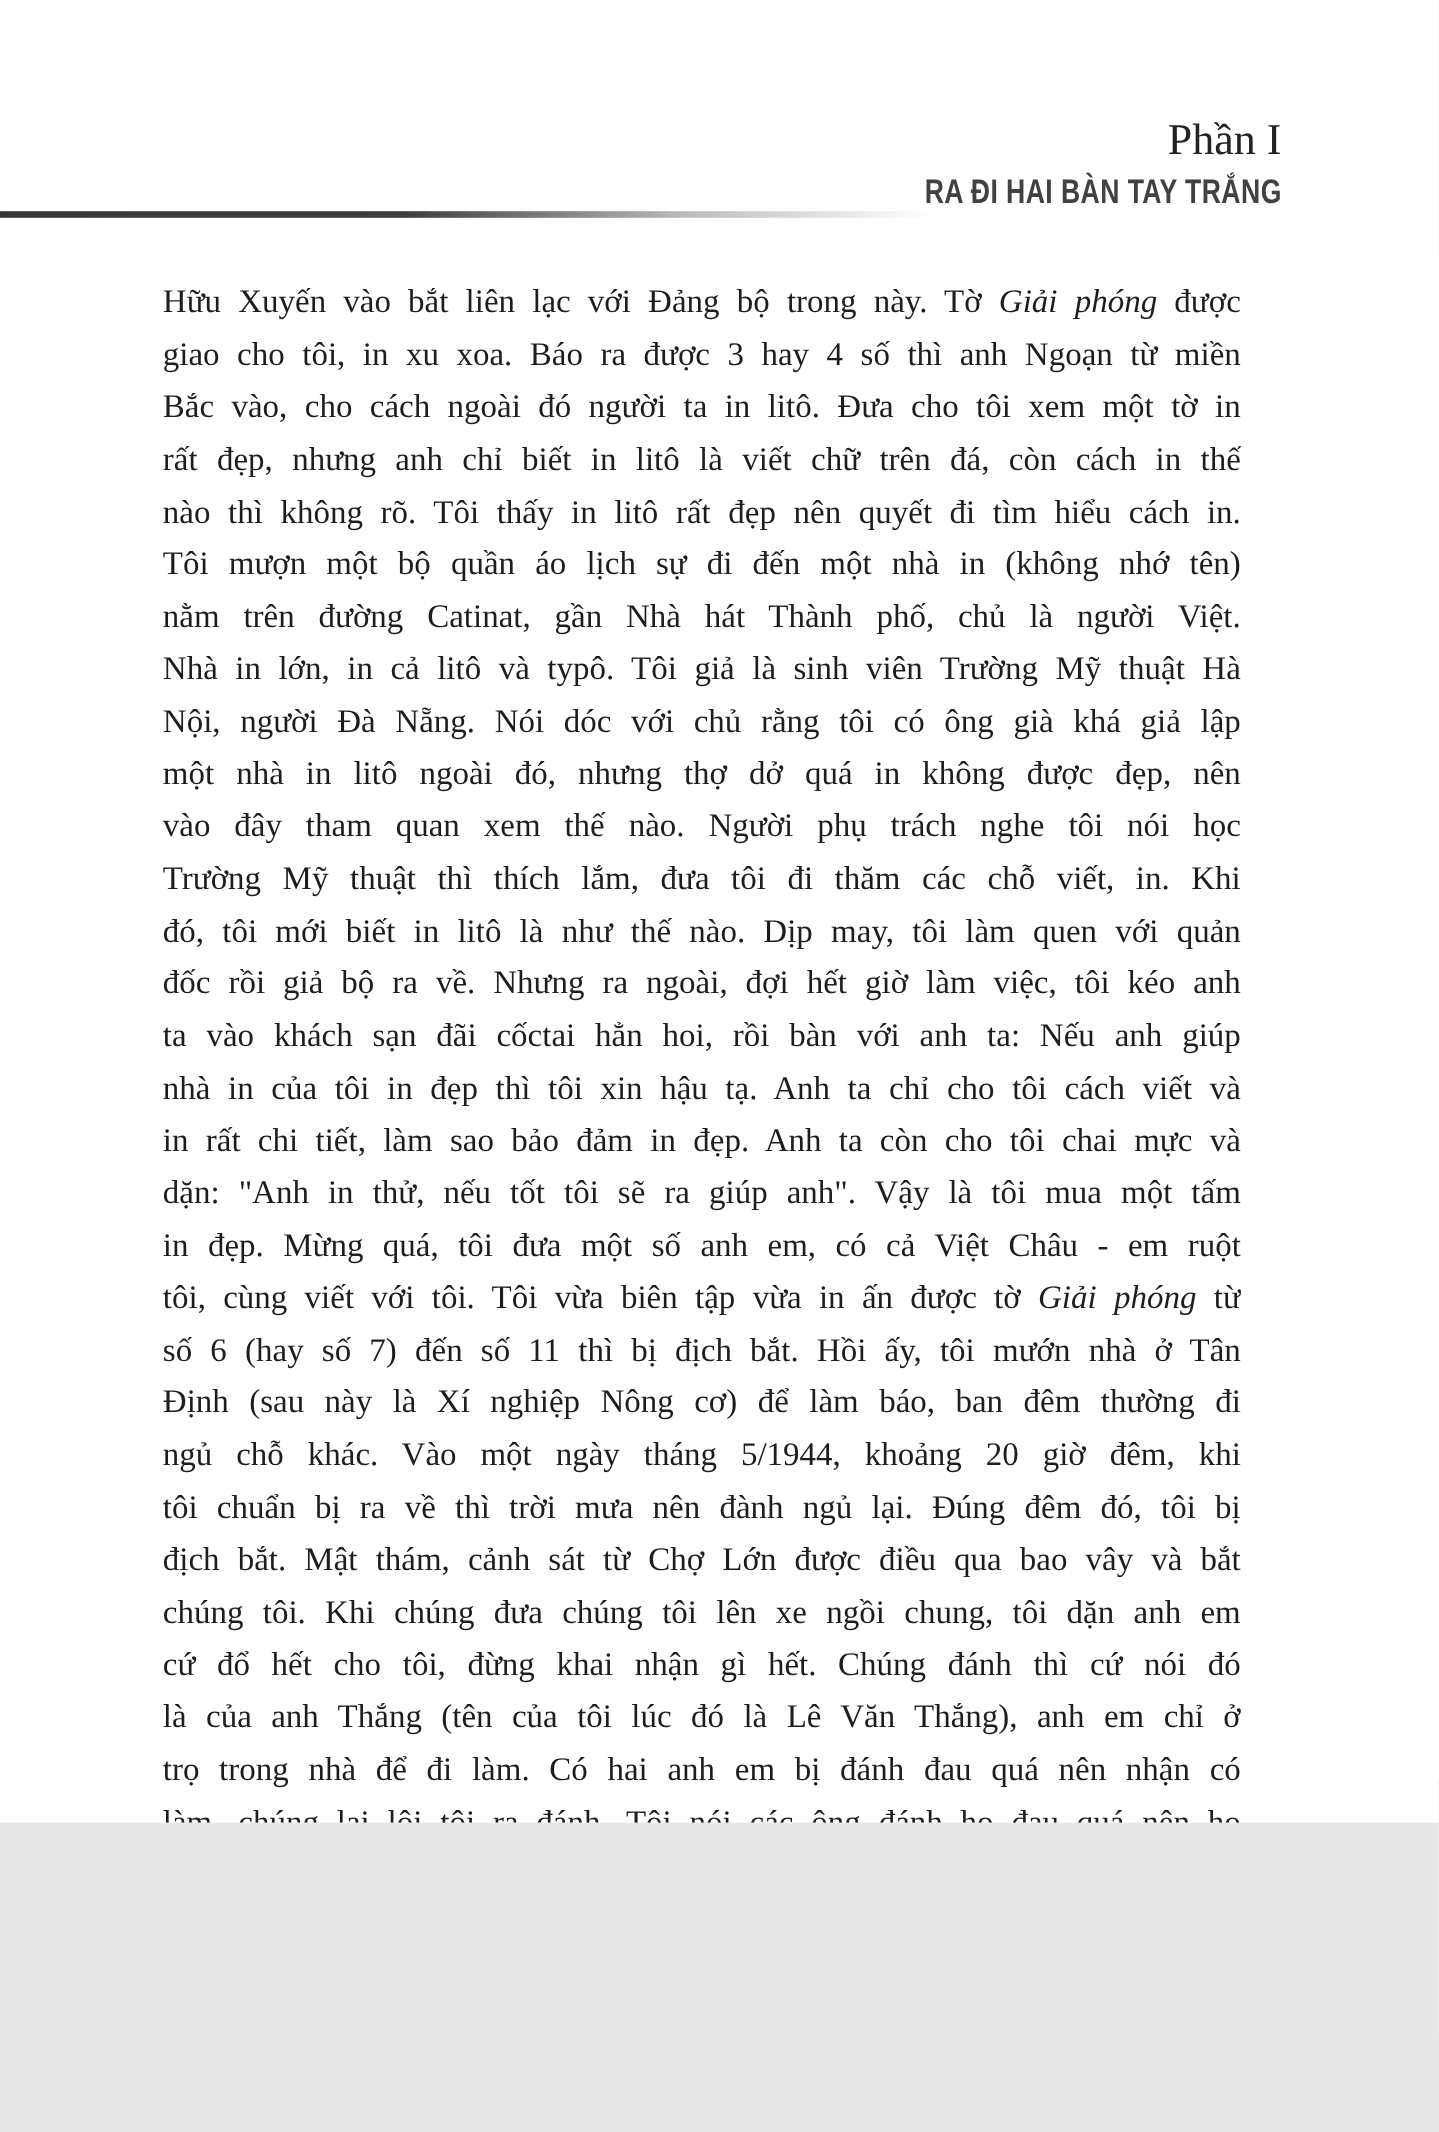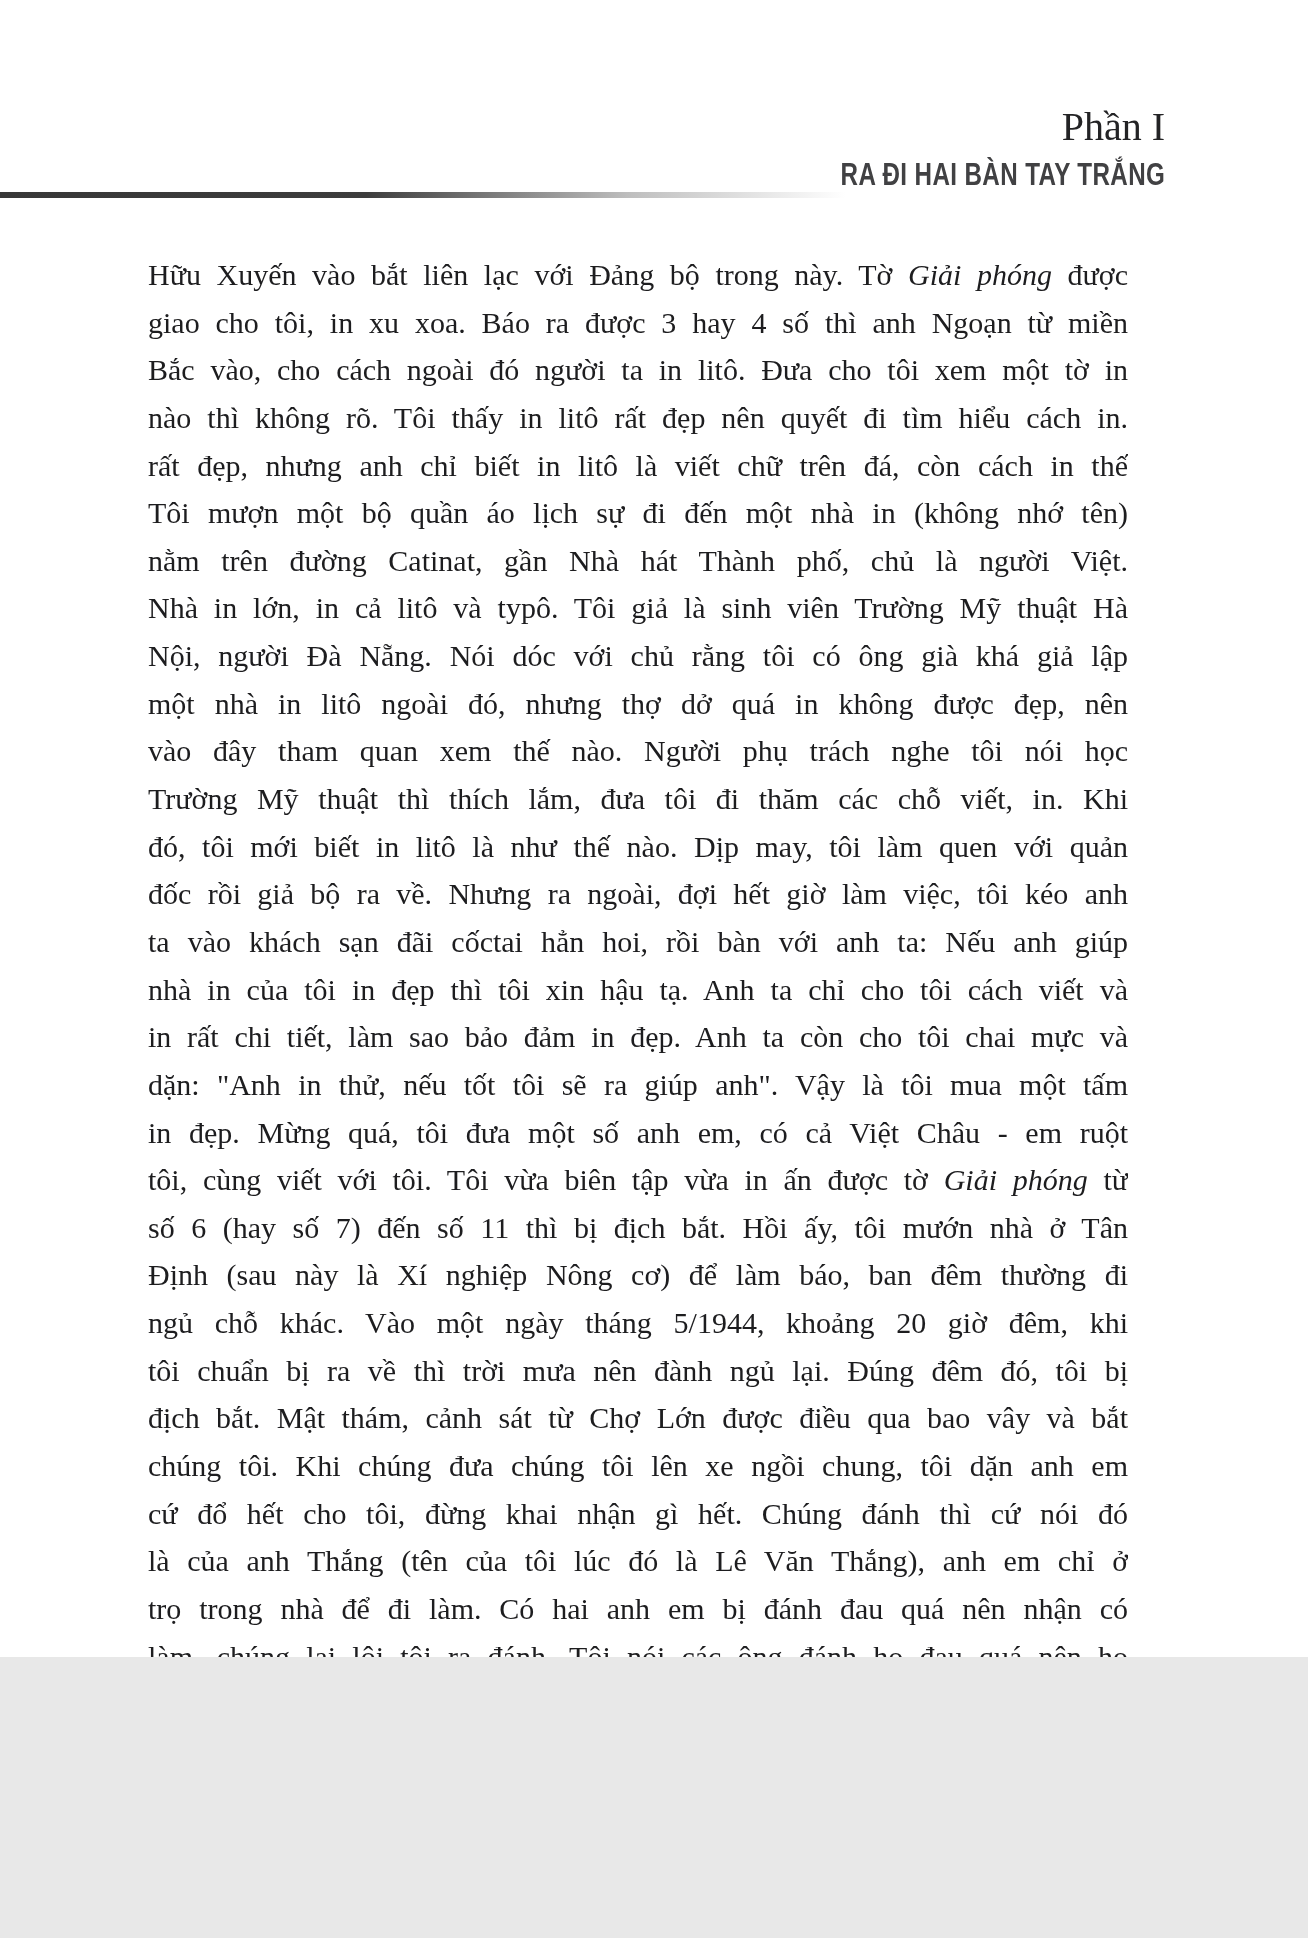--- a/index.html
+++ b/index.html
@@ -75,22 +75,22 @@
   <div class="header">
     <div class="part-label">Phần I</div>
     <div class="chapter-title">RA ĐI HAI BÀN TAY TRẮNG</div>
     <div class="header-rule"></div>
   </div>
 
   <div class="body-text">
       <div class="body-line"><span>Hữu Xuyến vào bắt liên lạc với Đảng bộ trong này. Tờ </span><span class="italic">Giải phóng</span><span> được</span></div>
       <div class="body-line"><span>giao cho tôi, in xu xoa. Báo ra được 3 hay 4 số thì anh Ngoạn từ miền</span></div>
       <div class="body-line"><span>Bắc vào, cho cách ngoài đó người ta in litô. Đưa cho tôi xem một tờ in</span></div>
+      <div class="body-line"><span>rất đẹp, nhưng anh chỉ biết in litô là viết chữ trên đá, còn cách in thế</span></div>
       <div class="body-line"><span>nào thì không rõ. Tôi thấy in litô rất đẹp nên quyết đi tìm hiểu cách in.</span></div>
-      <div class="body-line"><span>rất đẹp, nhưng anh chỉ biết in litô là viết chữ trên đá, còn cách in thế</span></div>
       <div class="body-line"><span>Tôi mượn một bộ quần áo lịch sự đi đến một nhà in (không nhớ tên)</span></div>
       <div class="body-line"><span>nằm trên đường Catinat, gần Nhà hát Thành phố, chủ là người Việt.</span></div>
       <div class="body-line"><span>Nhà in lớn, in cả litô và typô. Tôi giả là sinh viên Trường Mỹ thuật Hà</span></div>
       <div class="body-line"><span>Nội, người Đà Nẵng. Nói dóc với chủ rằng tôi có ông già khá giả lập</span></div>
       <div class="body-line"><span>một nhà in litô ngoài đó, nhưng thợ dở quá in không được đẹp, nên</span></div>
       <div class="body-line"><span>vào đây tham quan xem thế nào. Người phụ trách nghe tôi nói học</span></div>
       <div class="body-line"><span>Trường Mỹ thuật thì thích lắm, đưa tôi đi thăm các chỗ viết, in. Khi</span></div>
       <div class="body-line"><span>đó, tôi mới biết in litô là như thế nào. Dịp may, tôi làm quen với quản</span></div>
       <div class="body-line"><span>đốc rồi giả bộ ra về. Nhưng ra ngoài, đợi hết giờ làm việc, tôi kéo anh</span></div>
       <div class="body-line"><span>ta vào khách sạn đãi cốctai hẳn hoi, rồi bàn với anh ta: Nếu anh giúp</span></div>

